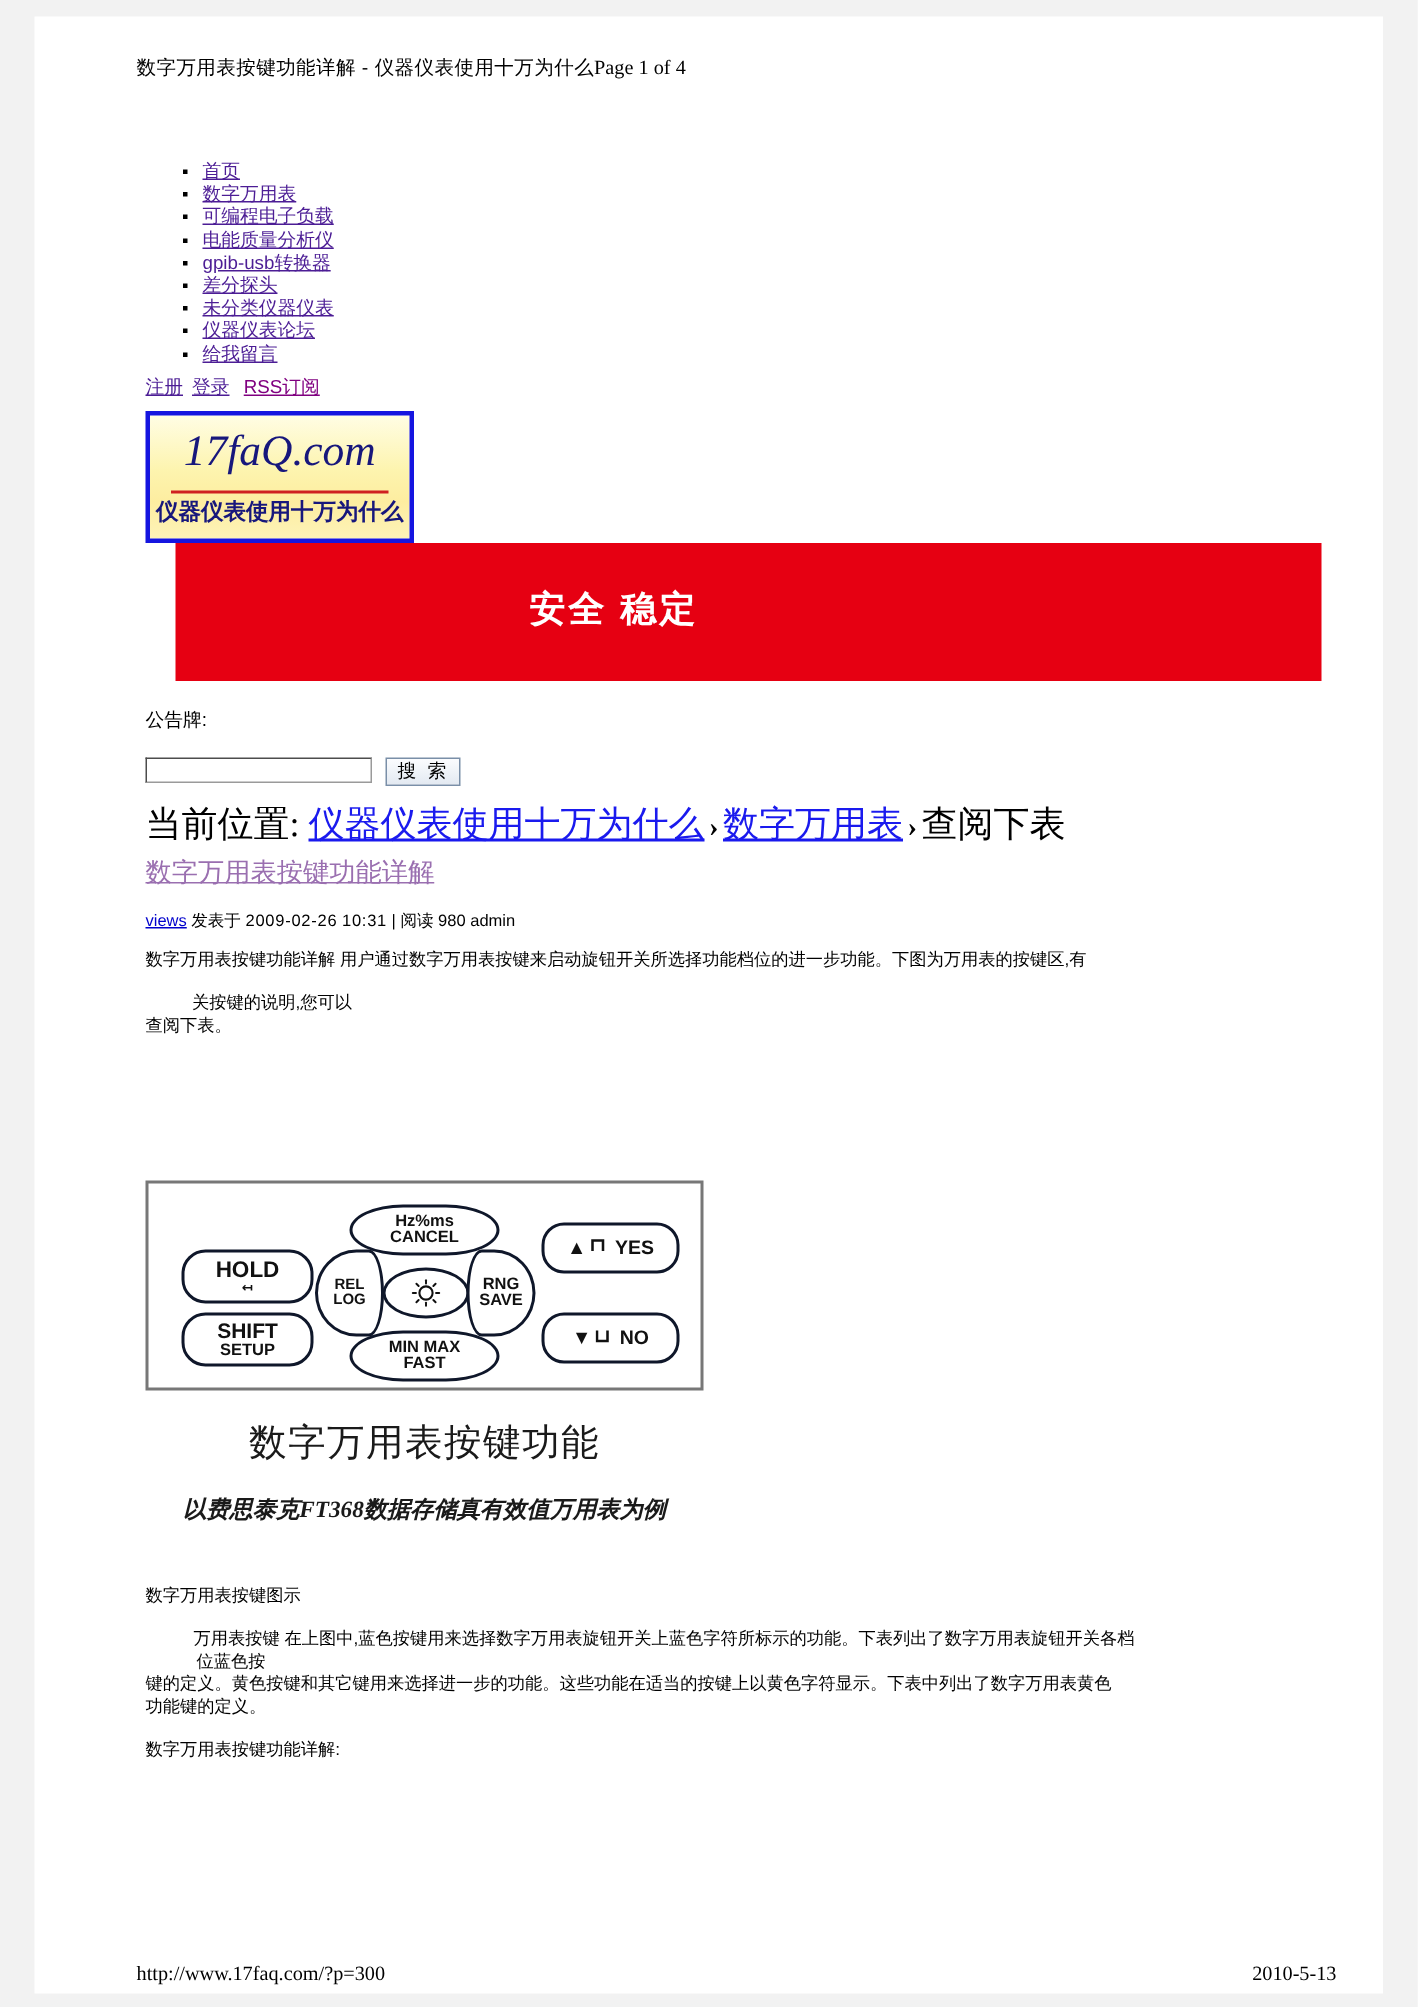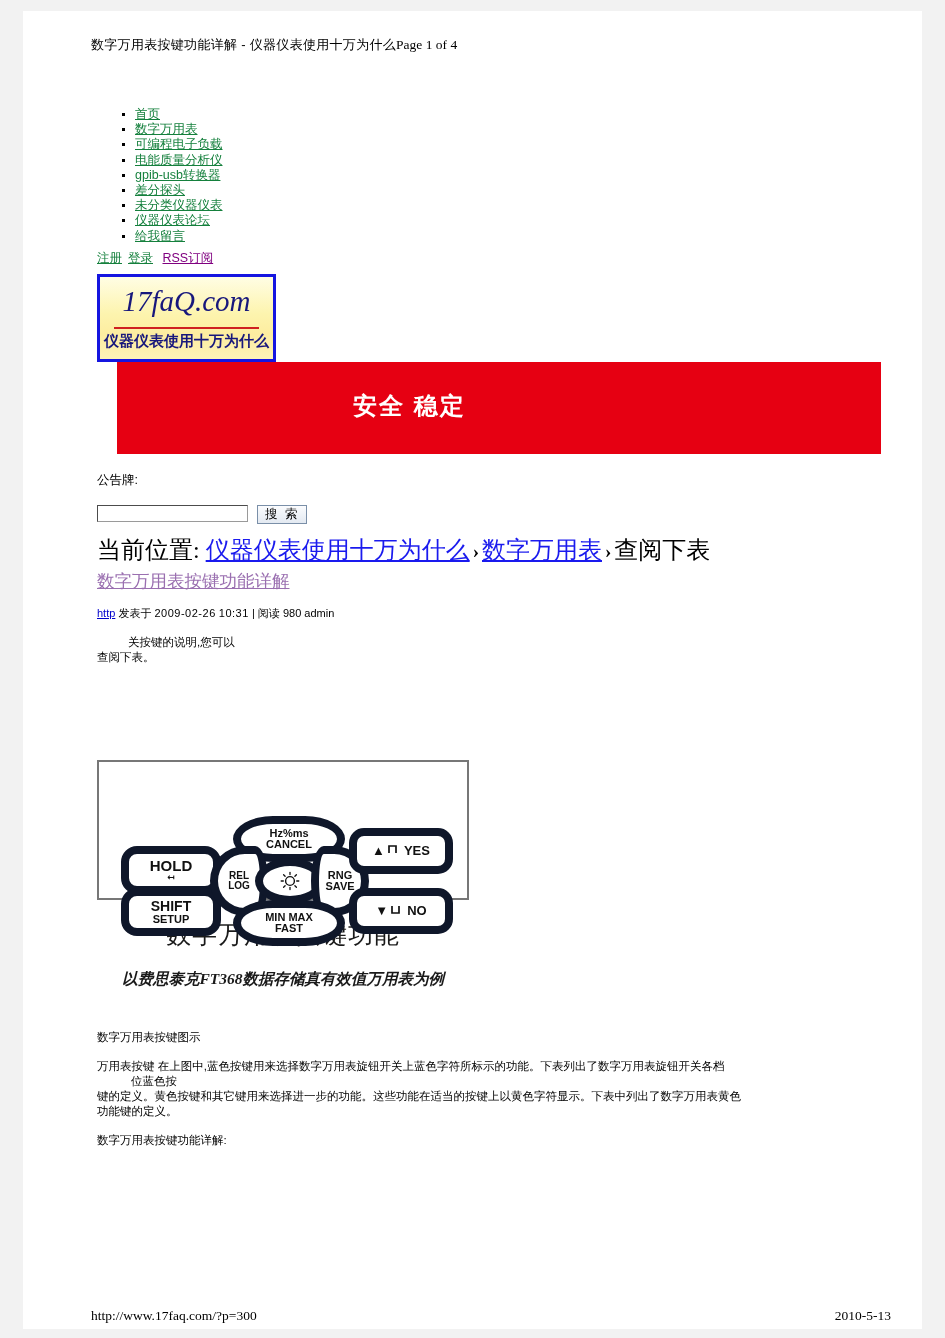--- a/index.html
+++ b/index.html
@@ -68,21 +68,21 @@
   ul.navlist li:before {
     content: "";
     position: absolute;
     left: -13px;
     top: 6px;
     width: 3px;
     height: 3px;
     background: #000;
   }
   a.lnk {
-    color: #15803d;
+    color: #4c1d95;
     text-decoration: underline;
     font-family: "Liberation Sans", "DejaVu Sans", sans-serif;
     font-size: 12.5px;
   }
   a.lnk-visited {
     color: #800080;
     text-decoration: underline;
     font-family: "Liberation Sans", "DejaVu Sans", sans-serif;
   }
 
@@ -250,32 +250,31 @@
   .keypad {
     width: 372px;
     height: 140px;
     border: 2px solid #777;
     box-sizing: border-box;
     position: relative;
     background: #fff;
   }
   .kp {
     position: absolute;
-    border: 8px solid #0f172a;
+    border: 2px solid #0f172a;
     background: #fff;
     display: flex;
     flex-direction: column;
     align-items: center;
     justify-content: center;
     font-family: "Liberation Sans", "DejaVu Sans", sans-serif;
     font-weight: bold;
     color: #111;
     text-align: center;
     line-height: 1.05;
-    margin-top: 40px;
   }
   .kp-hold {
     left: 22px; top: 44px; width: 84px; height: 32px;
     border-radius: 16px; font-size: 15px;
   }
   .kp-hold .sub { font-size: 9px; font-weight: bold; margin-top: -1px; }
   .kp-shift {
     left: 22px; top: 86px; width: 84px; height: 32px;
     border-radius: 16px; font-size: 14px;
   }
@@ -324,21 +323,21 @@
     width: 372px;
     font-family: "Liberation Serif", "DejaVu Serif", serif;
     font-style: italic;
     font-weight: bold;
     font-size: 15.5px;
     color: #1a1a1a;
   }
 
   
   .p2 { margin-top: 40px; }
-  .p3 { margin-top: 14px; }
+  .p3 { margin-top: 14px; margin-left: 32px; }
   .p3-l2 { padding-left: 34px; }
   .p4 { margin-top: 14px; }
 
   
   .print-footer {
     position: absolute;
     left: 68px;
     top: 1297px;
     width: 800px;
     display: flex;
@@ -394,30 +393,31 @@
       <button class="search-btn">搜 索</button>
     </div>
 
     <div class="breadcrumb">
       <span>当前位置:</span>
       <a href="#">仪器仪表使用十万为什么</a><span class="sep">›</span><a href="#">数字万用表</a><span class="sep">›</span><span>查阅下表</span>
     </div>
     <div class="article-title">数字万用表按键功能详解</div>
 
     <div class="post-meta">
-      <a href="#">http</a>
+      <a href="#">views</a>
       <span>发表于</span>
       <span class="spc">2009-02-26</span>
       <span class="spc">10:31</span>
       <span>|</span>
       <span>阅读</span>
       <span>980</span>
       <span>admin</span>
     </div>
 
+    <div class="body-text p1">数字万用表按键功能详解  用户通过数字万用表按键来启动旋钮开关所选择功能档位的进一步功能。下图为万用表的按键区,有</div>
     <div class="body-text p1-line2">关按键的说明,您可以</div>
     <div class="body-text p1-line3">查阅下表。</div>
 
     <div class="figure">
       <div class="keypad">
 
         <div class="kp kp-hold">
           <span>HOLD</span>
           <span class="sub">↤</span>
         </div>

